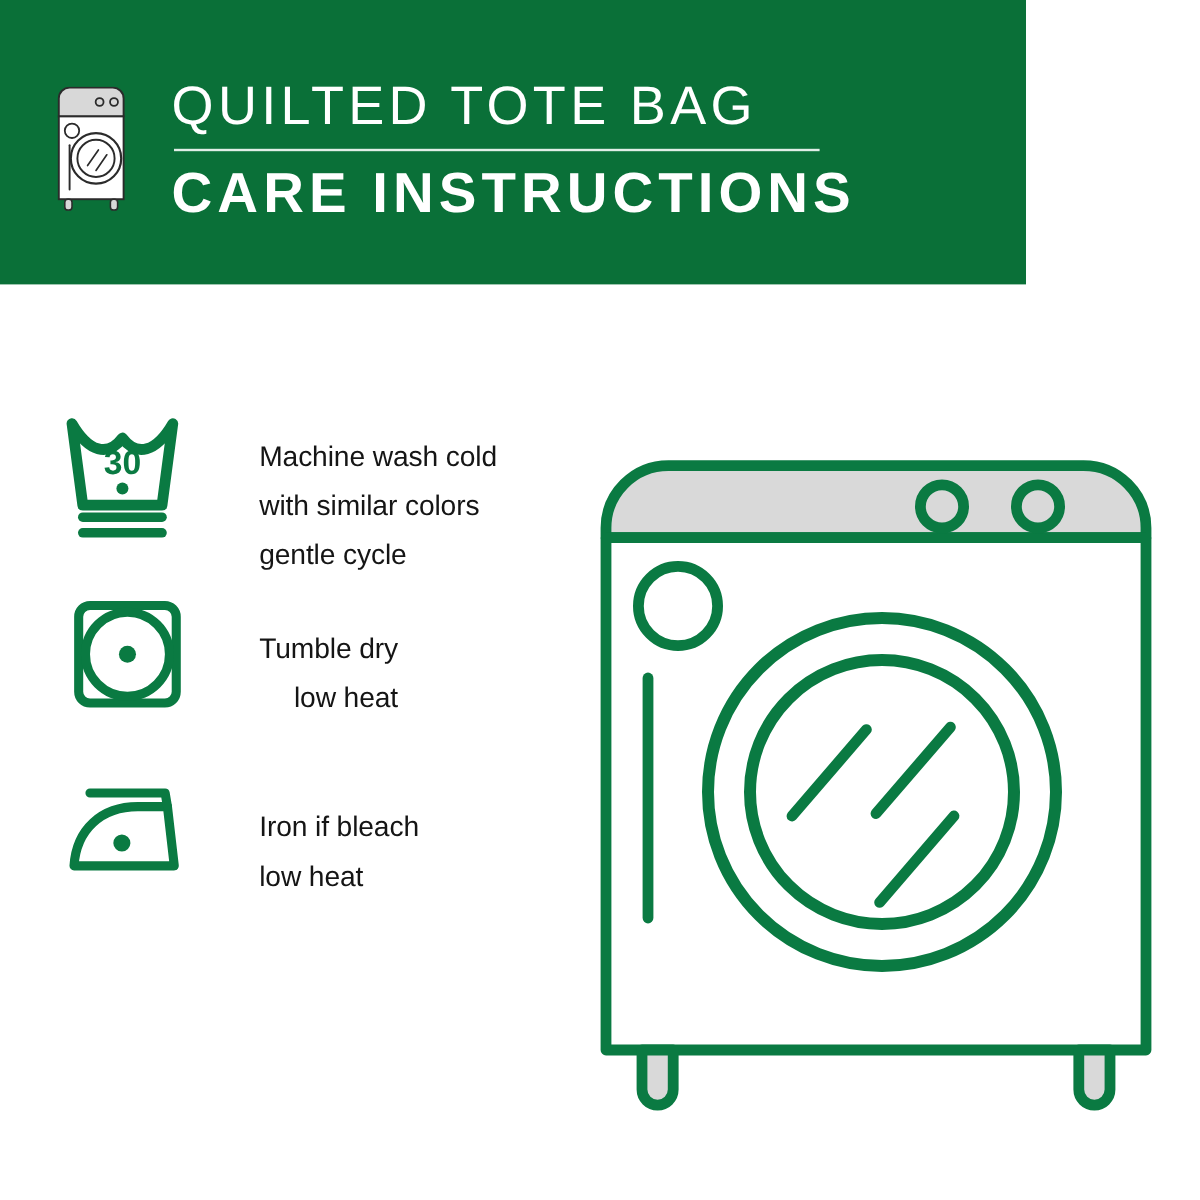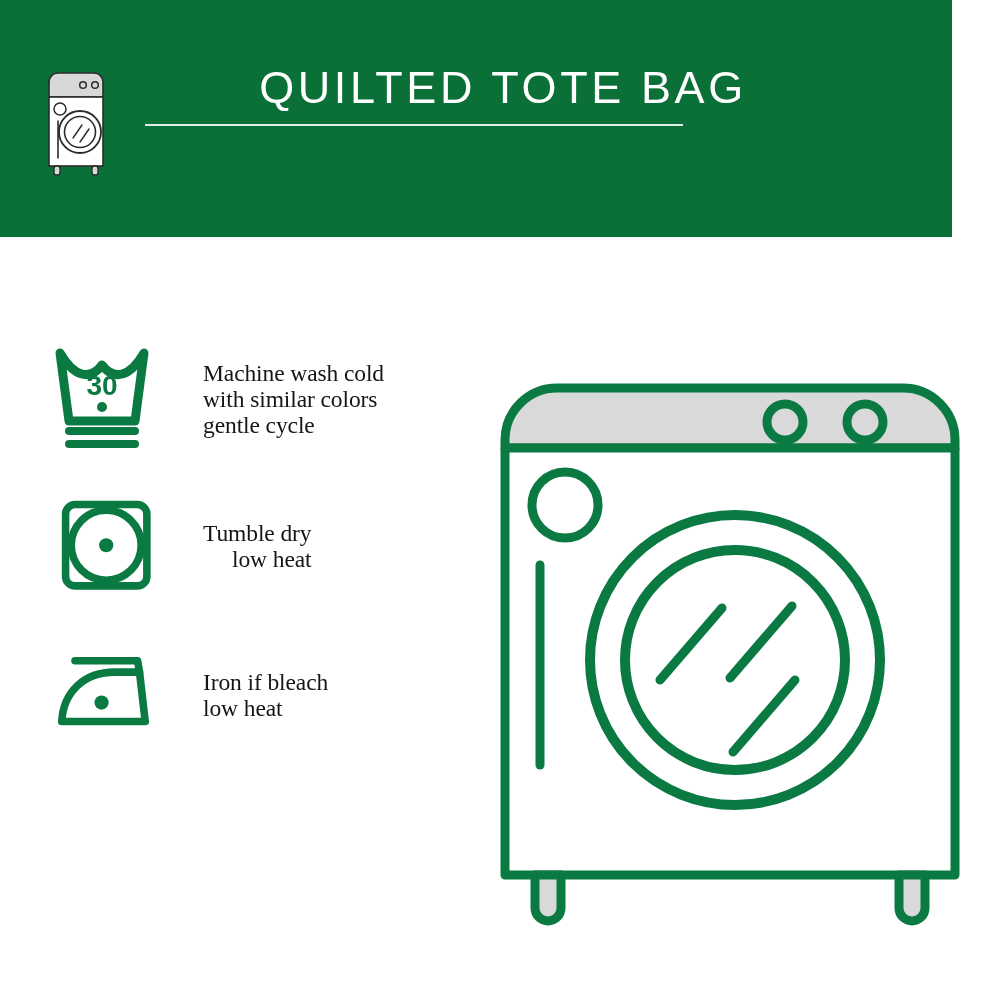--- a/index.html
+++ b/index.html
@@ -17,25 +17,24 @@
     height: 1000px;
     background: #ffffff;
     overflow: hidden;
   }
 
   
   .header {
     position: absolute;
     left: 0;
     top: 0;
-    width: 952px;
+    width: 855px;
     height: 237px;
     background: #0A7038;
     box-sizing: border-box;
-    text-align: center;
   }
   .header-logo {
     position: absolute;
     left: 45px;
     top: 72px;
     width: 62px;
     height: 104px;
   }
   .header-text {
     position: absolute;
@@ -83,26 +82,26 @@
   }
   .care-symbol {
     position: absolute;
     left: 0;
     top: 0;
     width: 118px;
     height: 110px;
   }
   .care-label {
     position: absolute;
-    left: 155px;
+    left: 168px;
     color: #151515;
-    font-family: Liberation Serif, serif;
+    font-family: Liberation Sans, sans-serif;
     font-size: 23.5px;
     font-weight: 400;
-    line-height: 26px;
+    line-height: 41px;
     letter-spacing: -0.1px;
     white-space: pre-line;
   }
   .care-row.r1 .care-label { top: 23px; }
   .care-row.r2 .care-label { top: 32px; }
   .care-row.r3 .care-label { top: 33px; text-align: right; }
   .care-row.r4 .care-label { top: 32px; }
 
   .care-row.r1 .care-symbol { top: 6px;  left: 4px; }
   .care-row.r2 .care-symbol { top: 6px;  left: 4px; }
@@ -145,20 +144,21 @@
         <line x1="35" y1="70" x2="44" y2="57" stroke="#2b2b2b" stroke-width="1.4" stroke-linecap="round"></line>
 
         <rect x="9" y="94" width="6" height="9" rx="2.6" fill="#D8D8D8" stroke="#2b2b2b" stroke-width="1.3"></rect>
         <rect x="47" y="94" width="6" height="9" rx="2.6" fill="#D8D8D8" stroke="#2b2b2b" stroke-width="1.3"></rect>
       </svg>
     </div>
 
     <div class="header-text">
       <div class="title-main">QUILTED TOTE BAG</div>
       <div class="title-divider"></div>
+      <div class="title-sub">CARE INSTRUCTIONS</div>
     </div>
 
   </div>
 
   <div class="care-list">
 
     <div class="care-row r1">
       <div class="care-symbol">
         <svg viewBox="0 0 118 110" width="118" height="110" xmlns="http://www.w3.org/2000/svg">
 

